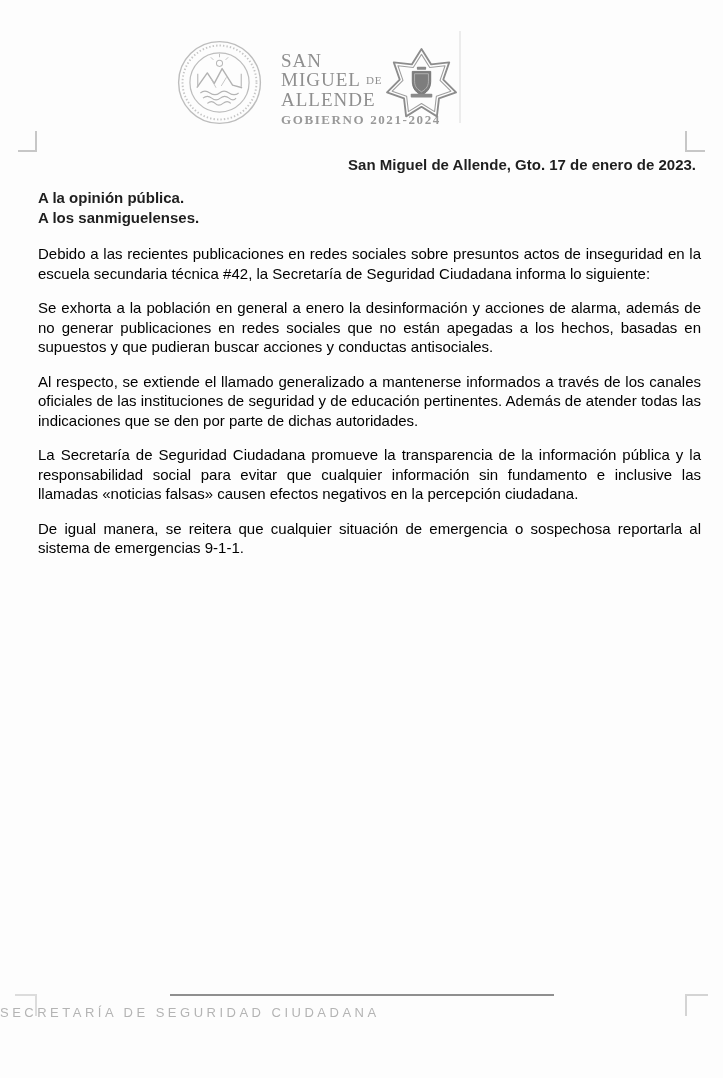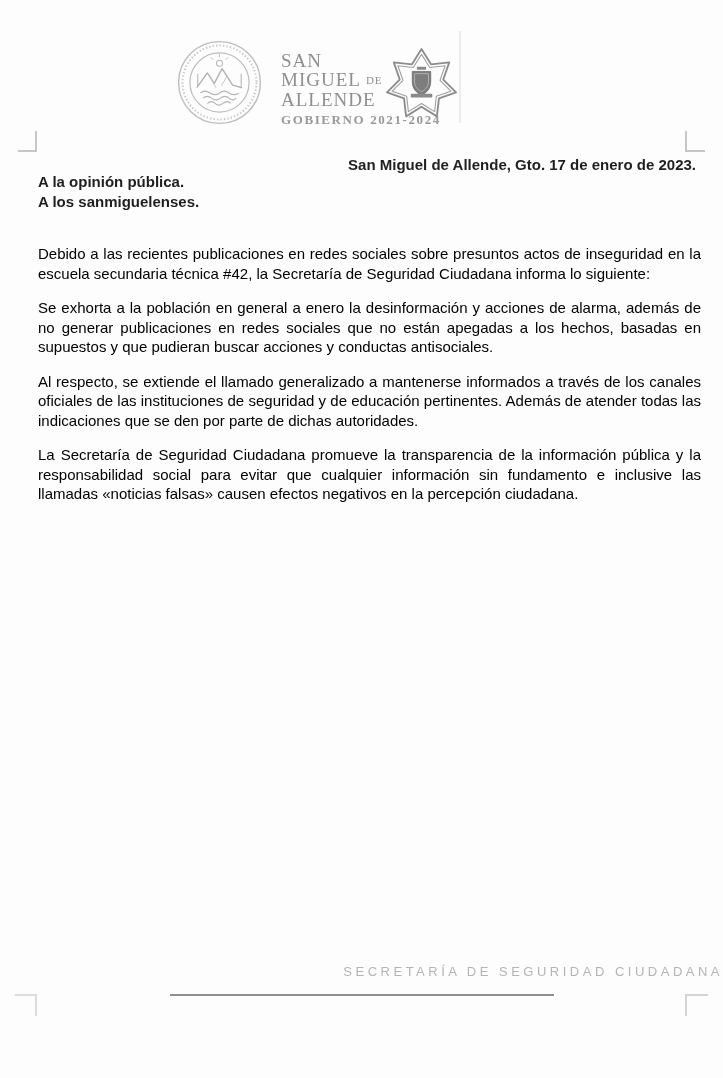--- a/index.html
+++ b/index.html
@@ -30,39 +30,39 @@
   .smatitle .t-big { font-size:19px; line-height:19px; letter-spacing:1px; font-weight:400; }
   .smatitle .t-de  { font-size:11px; letter-spacing:1px; vertical-align:2px; }
   .smatitle .t-sub { font-size:13px; letter-spacing:1.6px; font-weight:bold; margin-top:3px; color:#999; white-space:nowrap; }
 
   
   .dateline {
     position:absolute; top:156px; left:0; right:27px;
     text-align:right; font-size:15px; font-weight:bold; color:#1f1f1f;padding-left:12px;
   }
   .salutation {
-    position:absolute; top:172px; left:38px;
+    position:absolute; top:188px; left:38px;
     font-size:15px; font-weight:bold; line-height:19.5px; color:#1f1f1f;
   }
   .paragraphs {
     position:absolute; top:244px; left:38px; right:22px;
   }
   .paragraphs p {
     font-size:15px; line-height:19.5px; text-align:justify;
     margin-bottom:15px; color:#000000;
   }
 
   
   .sig-line {
     position:absolute; top:994px; left:170px; width:384px; height:2px;
     background:#8f8f8f;
   }
   .sig-title {
-    position:absolute; top:964px; left:0; width:100%;
-    text-align:right; font-size:13px; letter-spacing:3.5px;
+    position:absolute; top:1005px; left:0; width:100%;
+    text-align:left; font-size:13px; letter-spacing:3.5px;
     color:#b4b4b4; white-space:nowrap;
   }
 </style>
 </head>
 <body>
 
 <div class="page">
 
   <div class="corner corner-tl"></div>
   <div class="corner corner-tr"></div>
@@ -117,18 +117,19 @@
   <div class="salutation">
     <div>A la opinión pública.</div>
     <div>A los sanmiguelenses.</div>
   </div>
 
   <div class="paragraphs">
     <p>Debido a las recientes publicaciones en redes sociales sobre presuntos actos de inseguridad en la escuela secundaria técnica #42, la Secretaría de Seguridad Ciudadana informa lo siguiente:</p>
     <p>Se exhorta a la población en general a enero la desinformación y acciones de alarma, además de no generar publicaciones en redes sociales que no están apegadas a los hechos, basadas en supuestos y que pudieran buscar acciones y conductas antisociales.</p>
     <p>Al respecto, se extiende el llamado generalizado a mantenerse informados a través de los canales oficiales de las instituciones de seguridad y de educación pertinentes. Además de atender todas las indicaciones que se den por parte de dichas autoridades.</p>
     <p>La Secretaría de Seguridad Ciudadana promueve la transparencia de la información pública y la responsabilidad social para evitar que cualquier información sin fundamento e inclusive las llamadas «noticias falsas» causen efectos negativos en la percepción ciudadana.</p>
+    <p>De igual manera, se reitera que cualquier situación de emergencia o sospechosa reportarla al sistema de emergencias 9-1-1.</p>
   </div>
 
   <div class="sig-line"></div>
   <div class="sig-title">SECRETARÍA DE SEGURIDAD CIUDADANA</div>
 
 </div>
 
 </body></html>

